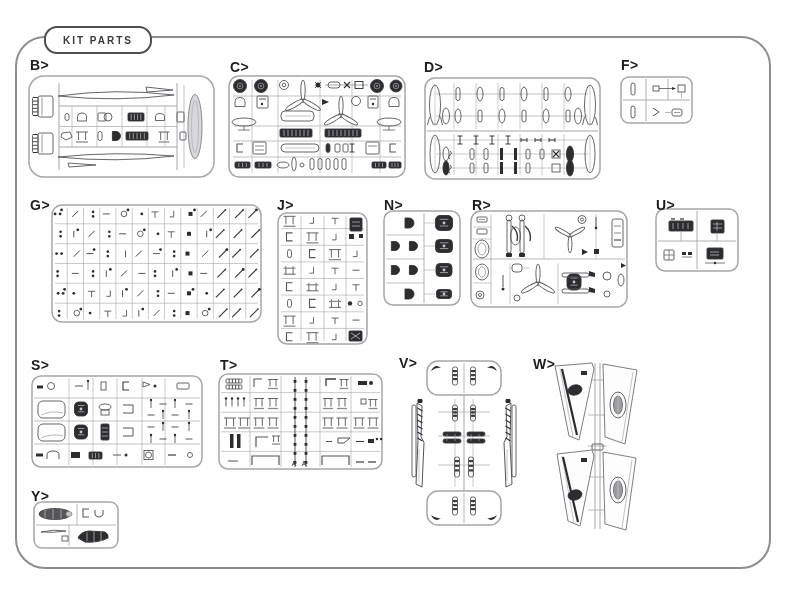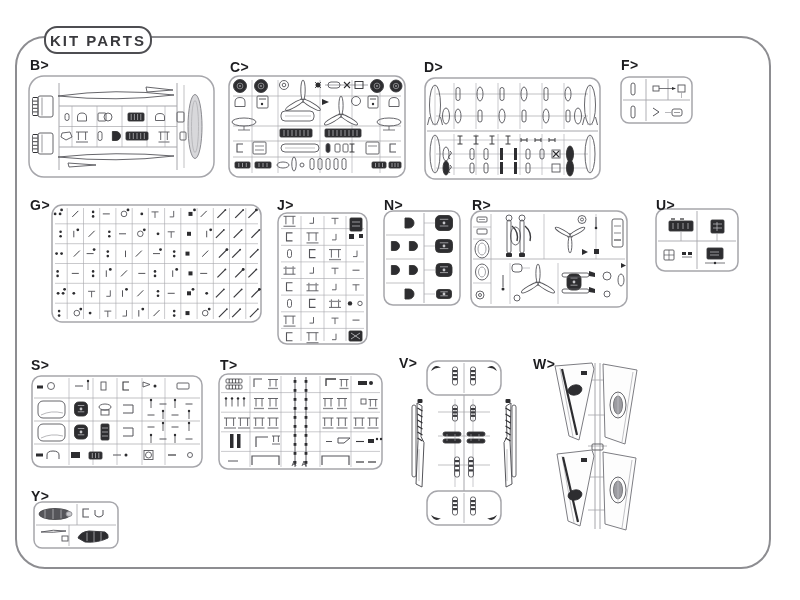--- a/index.html
+++ b/index.html
@@ -4,21 +4,21 @@
 <style>
   html,body{margin:0;padding:0;background:#ffffff;}
   body{width:800px;height:600px;position:relative;overflow:hidden;
        font-family:"Liberation Sans", sans-serif;}
   #sheet{position:absolute;inset:0;background:#fff;}
   #border-frame{position:absolute;left:15px;top:36px;width:752px;height:529px;
        border:2px solid #8d8d91;border-radius:30px;}
   #title-lozenge{position:absolute;left:44px;top:26px;width:104px;height:24px;
        background:#fff;border:2px solid #4e4e52;border-radius:13px;z-index:3;
        display:flex;align-items:center;justify-content:center;}
-  #title-lozenge span{font-size:15px;font-weight:700;letter-spacing:2px;color:#3a3a3e;}
+  #title-lozenge span{font-size:10px;font-weight:700;letter-spacing:2px;color:#3a3a3e;}
   .sprue-label{position:absolute;font-size:14px;font-weight:700;color:#1c1c1f;
        letter-spacing:0.5px;z-index:2;}
   .sprue-svg{position:absolute;overflow:visible;}
 </style>
 </head>
 <body>
 
 <div id="sheet">
   <div id="border-frame"></div>
   <div id="title-lozenge">

